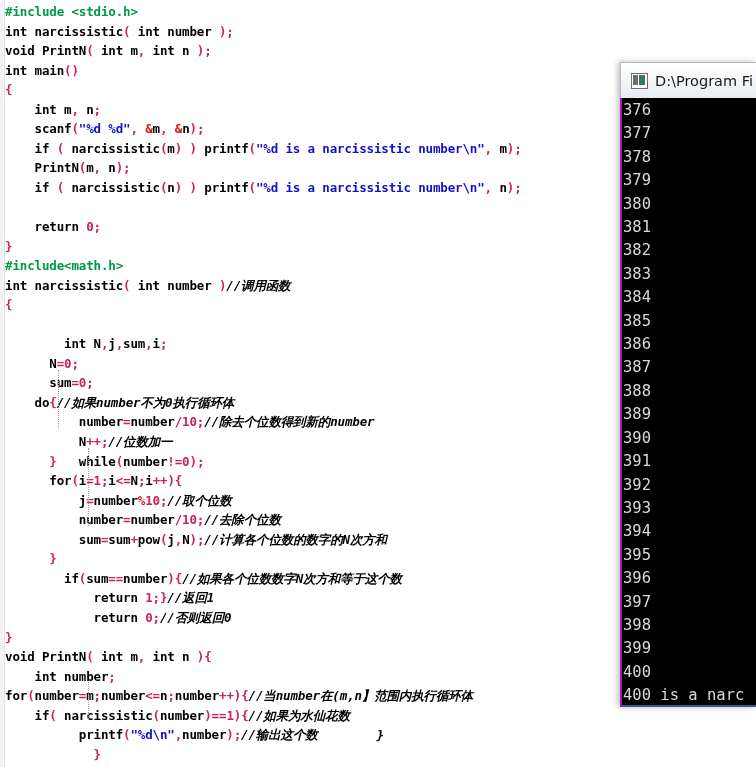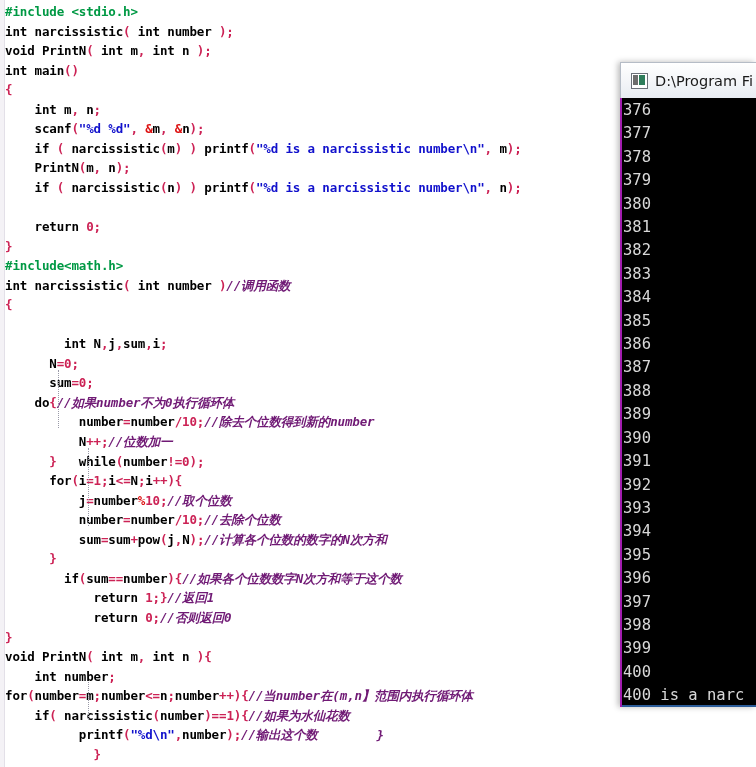--- a/index.html
+++ b/index.html
@@ -49,21 +49,21 @@
     position: relative;
   }
   
   .kw   { color: #000000; font-weight: bold; }  
   .pp   { color: #009944; font-weight: bold; }  
   .pnc  { color: #cc2255; font-weight: bold; }  
   .br   { color: #cc2255; font-weight: bold; }  
   .str  { color: #1111cc; font-weight: bold; }  
   .num  { color: #cc2255; font-weight: bold; }  
   .op   { color: #cc2255; font-weight: bold; }  
-  .cmt  { color: #701a75; font-style: italic; font-weight: bold; }
+  .cmt  { color: #000000; font-style: italic; font-weight: bold; }
   .amp  { color: #dd1111; font-weight: bold; }
 
   
   .guide {
     position: absolute;
     width: 0;
     border-left: 1px dotted #9a9aa8;
   }
 
   

